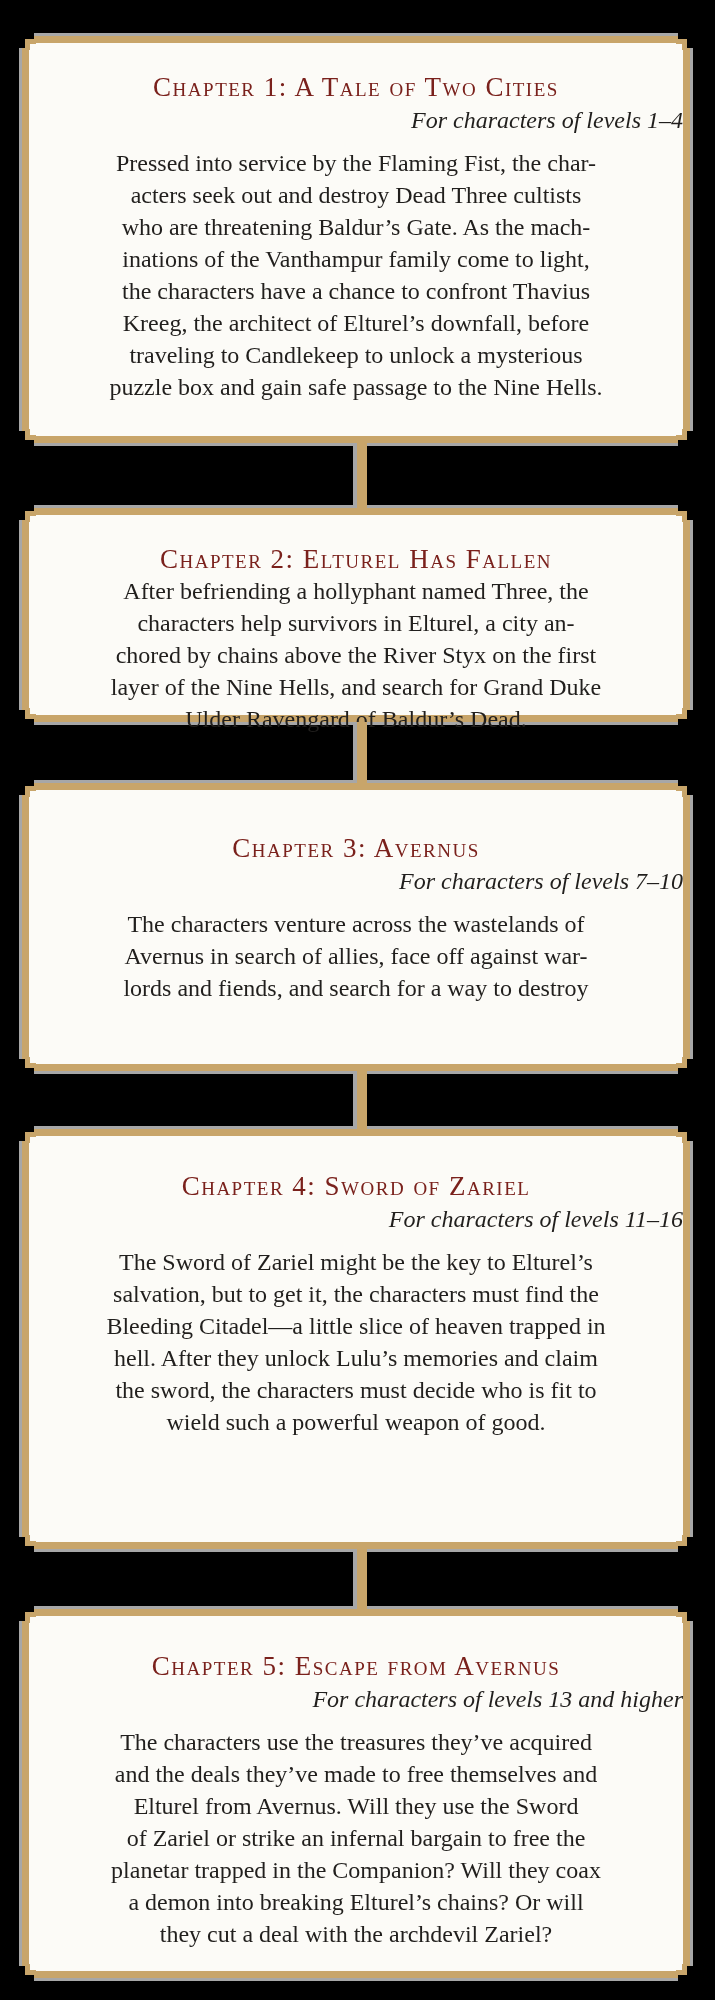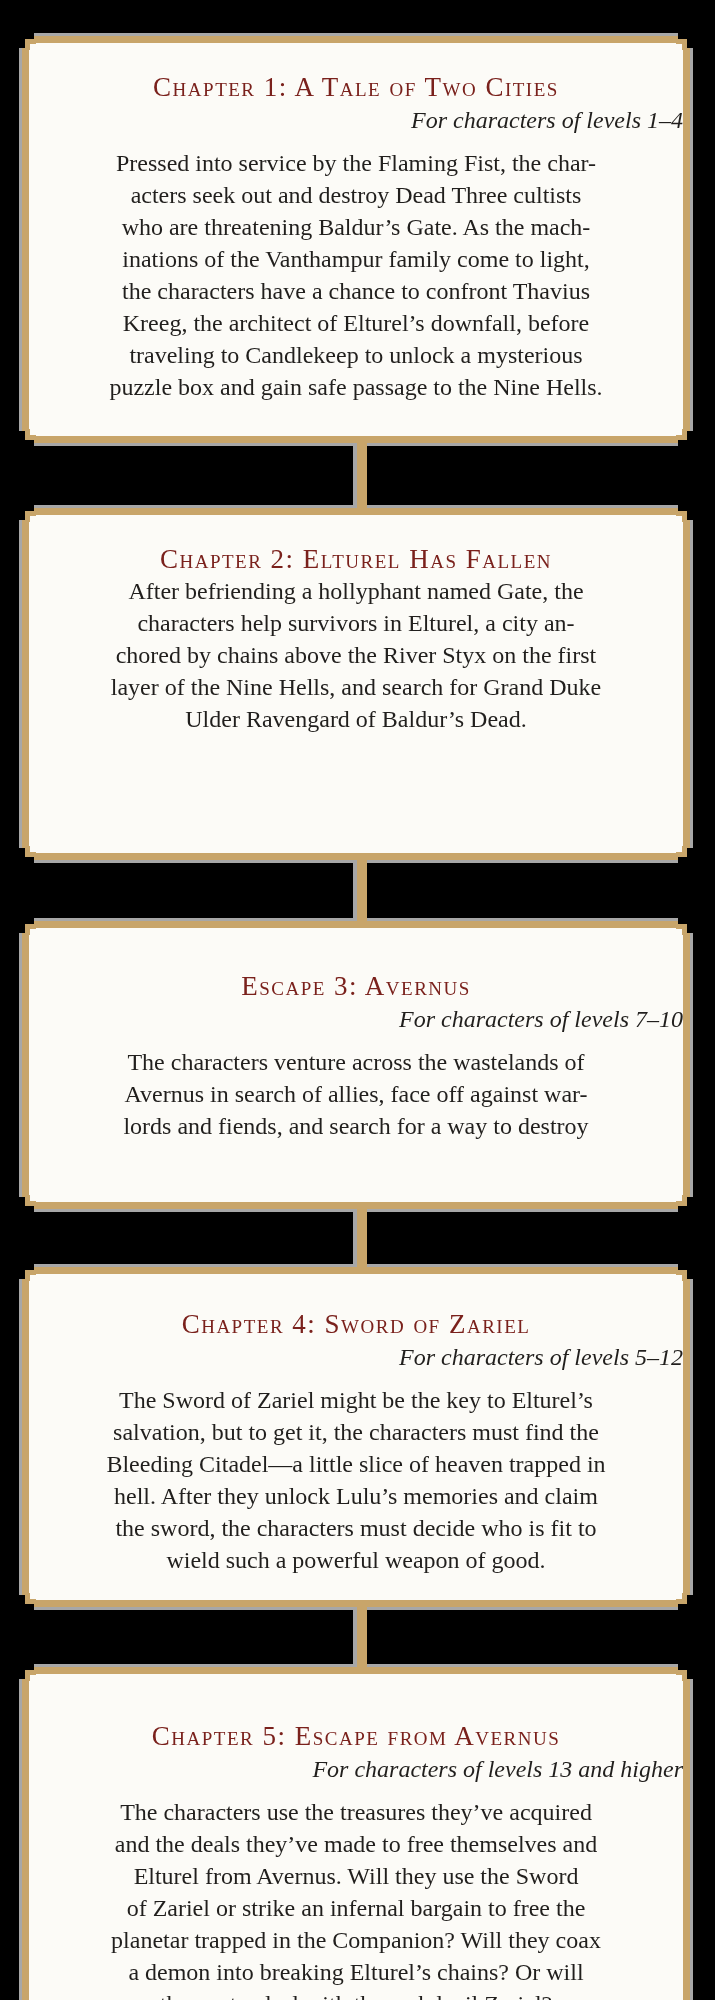--- a/index.html
+++ b/index.html
@@ -17,24 +17,24 @@
     box-sizing: border-box;
     position: relative;
     width: 668px;
     margin-left: 22px;
     background: #fcfbf7;
     border: 7px solid #c8a56a;
     box-shadow: 0 0 0 3px #a7a7a7;
     padding: 28px 0 0 0;
   }
   .box-1 { height: 407px; margin-top: 18px; }
-  .box-2 { height: 352px; }
+  .box-2 { height: 214px; }
   .box-3 { height: 288px; padding-top: 42px; }
-  .box-4 { height: 340px; padding-top: 34px; }
-  .box-5 { height: 369px; padding-top: 46px; }
+  .box-4 { height: 420px; padding-top: 34px; }
+  .box-5 { height: 369px; padding-top: 34px; }
 
   
   .corner {
     position: absolute;
     width: 15px; height: 15px;
     background: #000;
   }
   .corner::before {
     content: "";
     position: absolute;
@@ -109,40 +109,40 @@
     <p class="chapter-subtitle">For characters of levels 1–4</p>
     <p class="chapter-body"><span>Pressed into service by the Flaming Fist, the char-</span><br><span>acters seek out and destroy Dead Three cultists</span><br><span>who are threatening Baldur’s Gate. As the mach-</span><br><span>inations of the Vanthampur family come to light,</span><br><span>the characters have a chance to confront Thavius</span><br><span>Kreeg, the architect of Elturel’s downfall, before</span><br><span>traveling to Candlekeep to unlock a mysterious</span><br><span>puzzle box and gain safe passage to the Nine Hells.</span></p>
   </section>
 <div class="connector connector-1"></div>
   <section class="box box-2">
     <span class="corner tl"></span>
     <span class="corner tr"></span>
     <span class="corner bl"></span>
     <span class="corner br"></span>
     <h2 class="chapter-title">Chapter 2: Elturel Has Fallen</h2>
-    <p class="chapter-body"><span>After befriending a hollyphant named Gate, the</span><br><span>characters help survivors in Elturel, a city an-</span><br><span>chored by chains above the River Styx on the first</span><br><span>layer of the Nine Hells, and search for Grand Duke</span><br><span>Ulder Ravengard of Baldur’s Dead.</span></p>
+    <p class="chapter-body"><span>After befriending a hollyphant named Three, the</span><br><span>characters help survivors in Elturel, a city an-</span><br><span>chored by chains above the River Styx on the first</span><br><span>layer of the Nine Hells, and search for Grand Duke</span><br><span>Ulder Ravengard of Baldur’s Dead.</span></p>
   </section>
 <div class="connector connector-2"></div>
   <section class="box box-3">
     <span class="corner tl"></span>
     <span class="corner tr"></span>
     <span class="corner bl"></span>
     <span class="corner br"></span>
-    <h2 class="chapter-title">Escape 3: Avernus</h2>
+    <h2 class="chapter-title">Chapter 3: Avernus</h2>
     <p class="chapter-subtitle">For characters of levels 7–10</p>
     <p class="chapter-body"><span>The characters venture across the wastelands of</span><br><span>Avernus in search of allies, face off against war-</span><br><span>lords and fiends, and search for a way to destroy</span><br></p>
   </section>
 <div class="connector connector-3"></div>
   <section class="box box-4">
     <span class="corner tl"></span>
     <span class="corner tr"></span>
     <span class="corner bl"></span>
     <span class="corner br"></span>
     <h2 class="chapter-title">Chapter 4: Sword of Zariel</h2>
-    <p class="chapter-subtitle">For characters of levels 5–12</p>
+    <p class="chapter-subtitle">For characters of levels 11–16</p>
     <p class="chapter-body"><span>The </span><span class="it">Sword of Zariel</span><span> might be the key to Elturel’s</span><br><span>salvation, but to get it, the characters must find the</span><br><span>Bleeding Citadel—a little slice of heaven trapped in</span><br><span>hell. After they unlock Lulu’s memories and claim</span><br><span>the sword, the characters must decide who is fit to</span><br><span>wield such a powerful weapon of good.</span></p>
   </section>
 <div class="connector connector-4"></div>
   <section class="box box-5">
     <span class="corner tl"></span>
     <span class="corner tr"></span>
     <span class="corner bl"></span>
     <span class="corner br"></span>
     <h2 class="chapter-title">Chapter 5: Escape from Avernus</h2>
     <p class="chapter-subtitle">For characters of levels 13 and higher</p>

